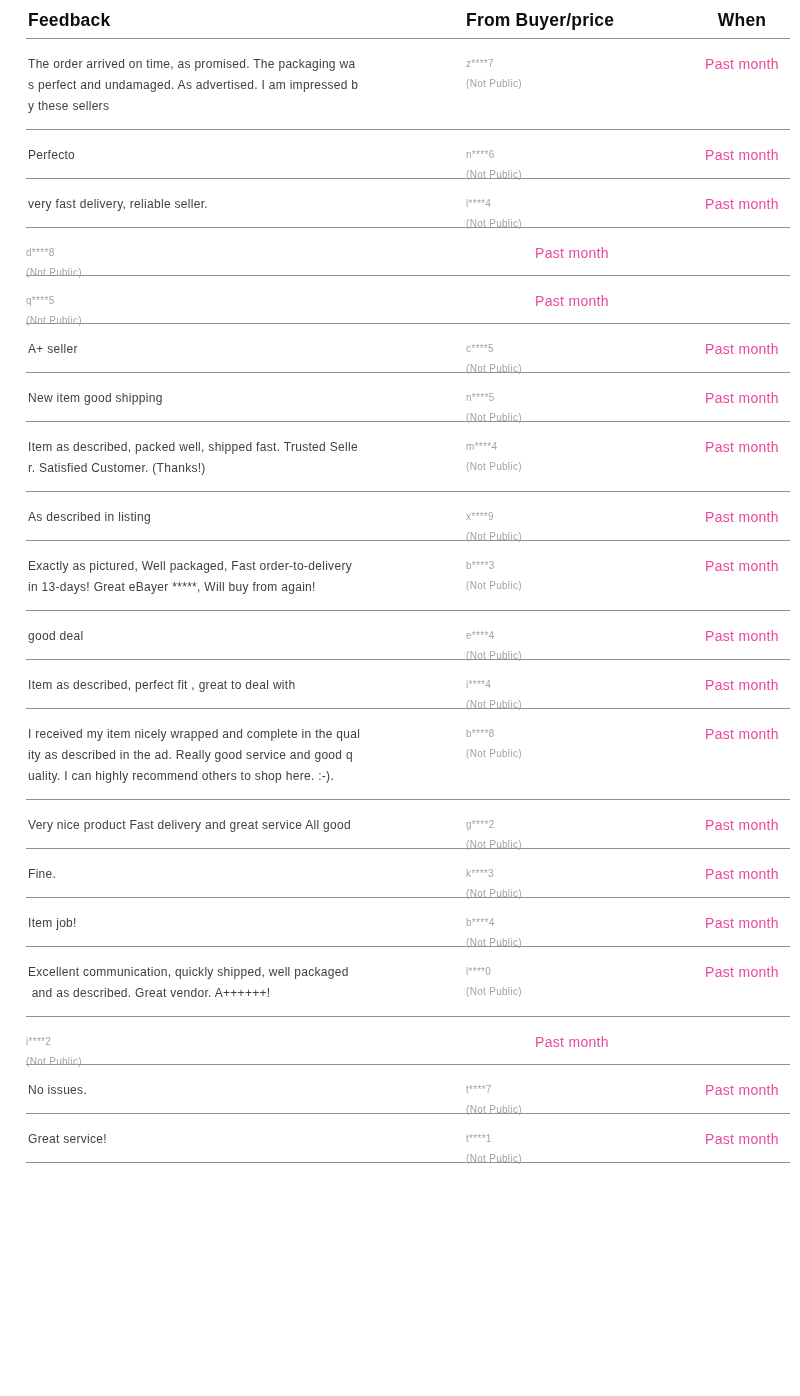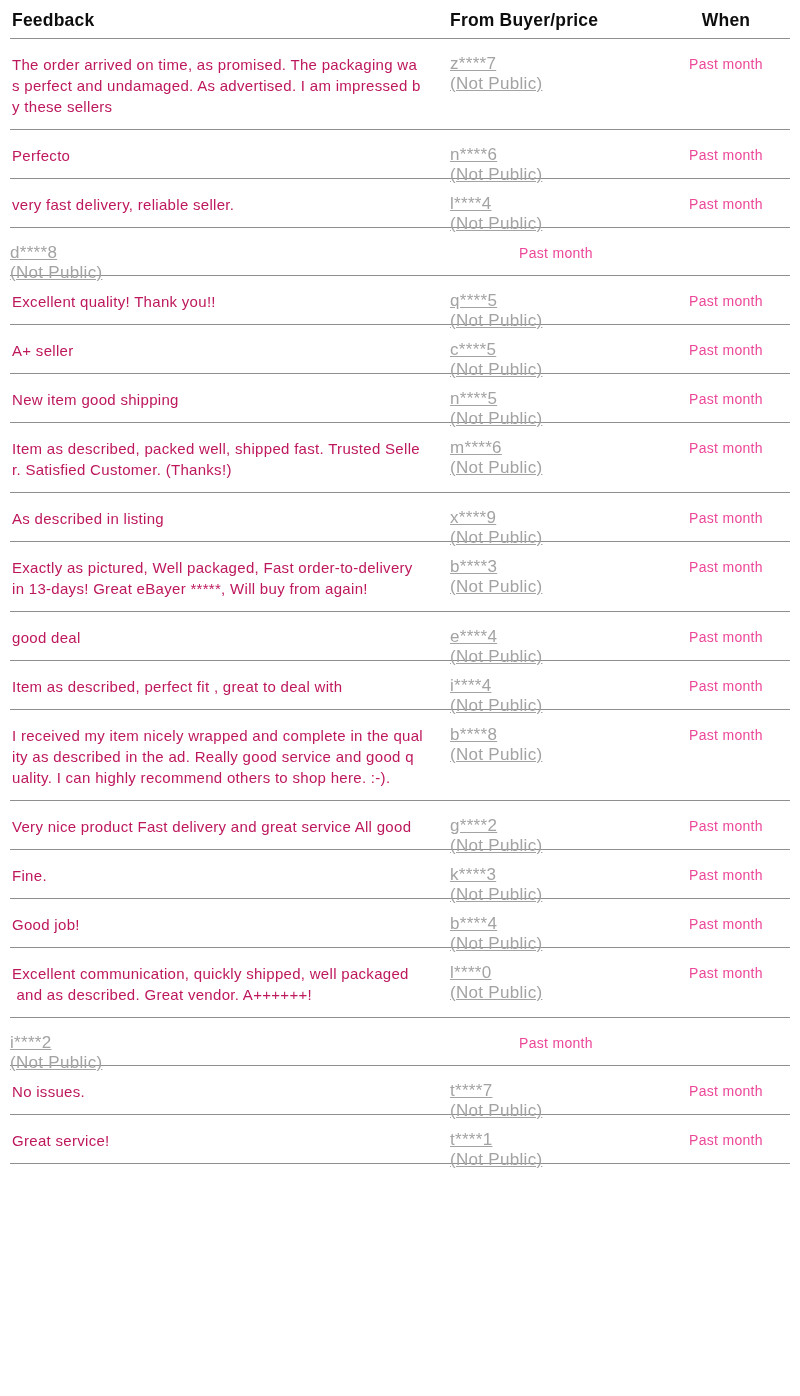--- a/index.html
+++ b/index.html
@@ -17,53 +17,53 @@
     margin: 0 10px;
     width: 780px;
   }
   .row {
     display: grid;
     grid-template-columns: 440px 212px 128px;
     align-items: start;
     border-bottom: 1.5px solid #8f8f8f;
     padding: 15px 0 12px 0;
     background: transparent;
+    margin-left: 16px;
   }
   .header-row {
     padding: 10px 0 7px 0;
   }
   .hdr {
     font-size: 17.5px;
     font-weight: bold;
     color: #0d0d0d;
     letter-spacing: 0.2px;
     line-height: 21px;
   }
   .col-feedback {
     padding-left: 2px;
   }
   .feedback-text {
-    font-size: 15px;
+    font-size: 12px;
     line-height: 21px;
-    color: #be185d;
+    color: #404040;
     letter-spacing: 0.3px;
     white-space: pre;      
     overflow: visible;
   }
   .col-buyer {
     height: 20px;          
     overflow: visible;
   }
   .buyer-name, .buyer-privacy {
-    font-size: 17px;
+    font-size: 10px;
     line-height: 20px;
     color: #a3a3a3;
     letter-spacing: 0.3px;
     white-space: nowrap;
-    text-decoration: underline;
   }
   .col-when {
     text-align: center;
   }
   .when-text {
     font-size: 14px;
     line-height: 20px;
     color: #ec4899;
     letter-spacing: 0.3px;
   }
@@ -111,21 +111,20 @@
 
     <div class="row">
       <div class="col-buyer">
         <div class="buyer-name">d****8</div>
         <div class="buyer-privacy">(Not Public)</div>
       </div>
       <div class="col-when when-text">Past month</div>
     </div>
 
     <div class="row">
-      <div class="col-feedback feedback-text">Excellent quality! Thank you!!</div>
       <div class="col-buyer">
         <div class="buyer-name">q****5</div>
         <div class="buyer-privacy">(Not Public)</div>
       </div>
       <div class="col-when when-text">Past month</div>
     </div>
 
     <div class="row">
       <div class="col-feedback feedback-text">A+ seller</div>
       <div class="col-buyer">
@@ -141,21 +140,21 @@
         <div class="buyer-name">n****5</div>
         <div class="buyer-privacy">(Not Public)</div>
       </div>
       <div class="col-when when-text">Past month</div>
     </div>
 
     <div class="row">
       <div class="col-feedback feedback-text">Item as described, packed well, shipped fast. Trusted Selle
 r. Satisfied Customer. (Thanks!)</div>
       <div class="col-buyer">
-        <div class="buyer-name">m****6</div>
+        <div class="buyer-name">m****4</div>
         <div class="buyer-privacy">(Not Public)</div>
       </div>
       <div class="col-when when-text">Past month</div>
     </div>
 
     <div class="row">
       <div class="col-feedback feedback-text">As described in listing</div>
       <div class="col-buyer">
         <div class="buyer-name">x****9</div>
         <div class="buyer-privacy">(Not Public)</div>
@@ -214,21 +213,21 @@
     <div class="row">
       <div class="col-feedback feedback-text">Fine.</div>
       <div class="col-buyer">
         <div class="buyer-name">k****3</div>
         <div class="buyer-privacy">(Not Public)</div>
       </div>
       <div class="col-when when-text">Past month</div>
     </div>
 
     <div class="row">
-      <div class="col-feedback feedback-text">Good job!</div>
+      <div class="col-feedback feedback-text">Item job!</div>
       <div class="col-buyer">
         <div class="buyer-name">b****4</div>
         <div class="buyer-privacy">(Not Public)</div>
       </div>
       <div class="col-when when-text">Past month</div>
     </div>
 
     <div class="row">
       <div class="col-feedback feedback-text">Excellent communication, quickly shipped, well packaged
  and as described. Great vendor. A++++++!</div>

